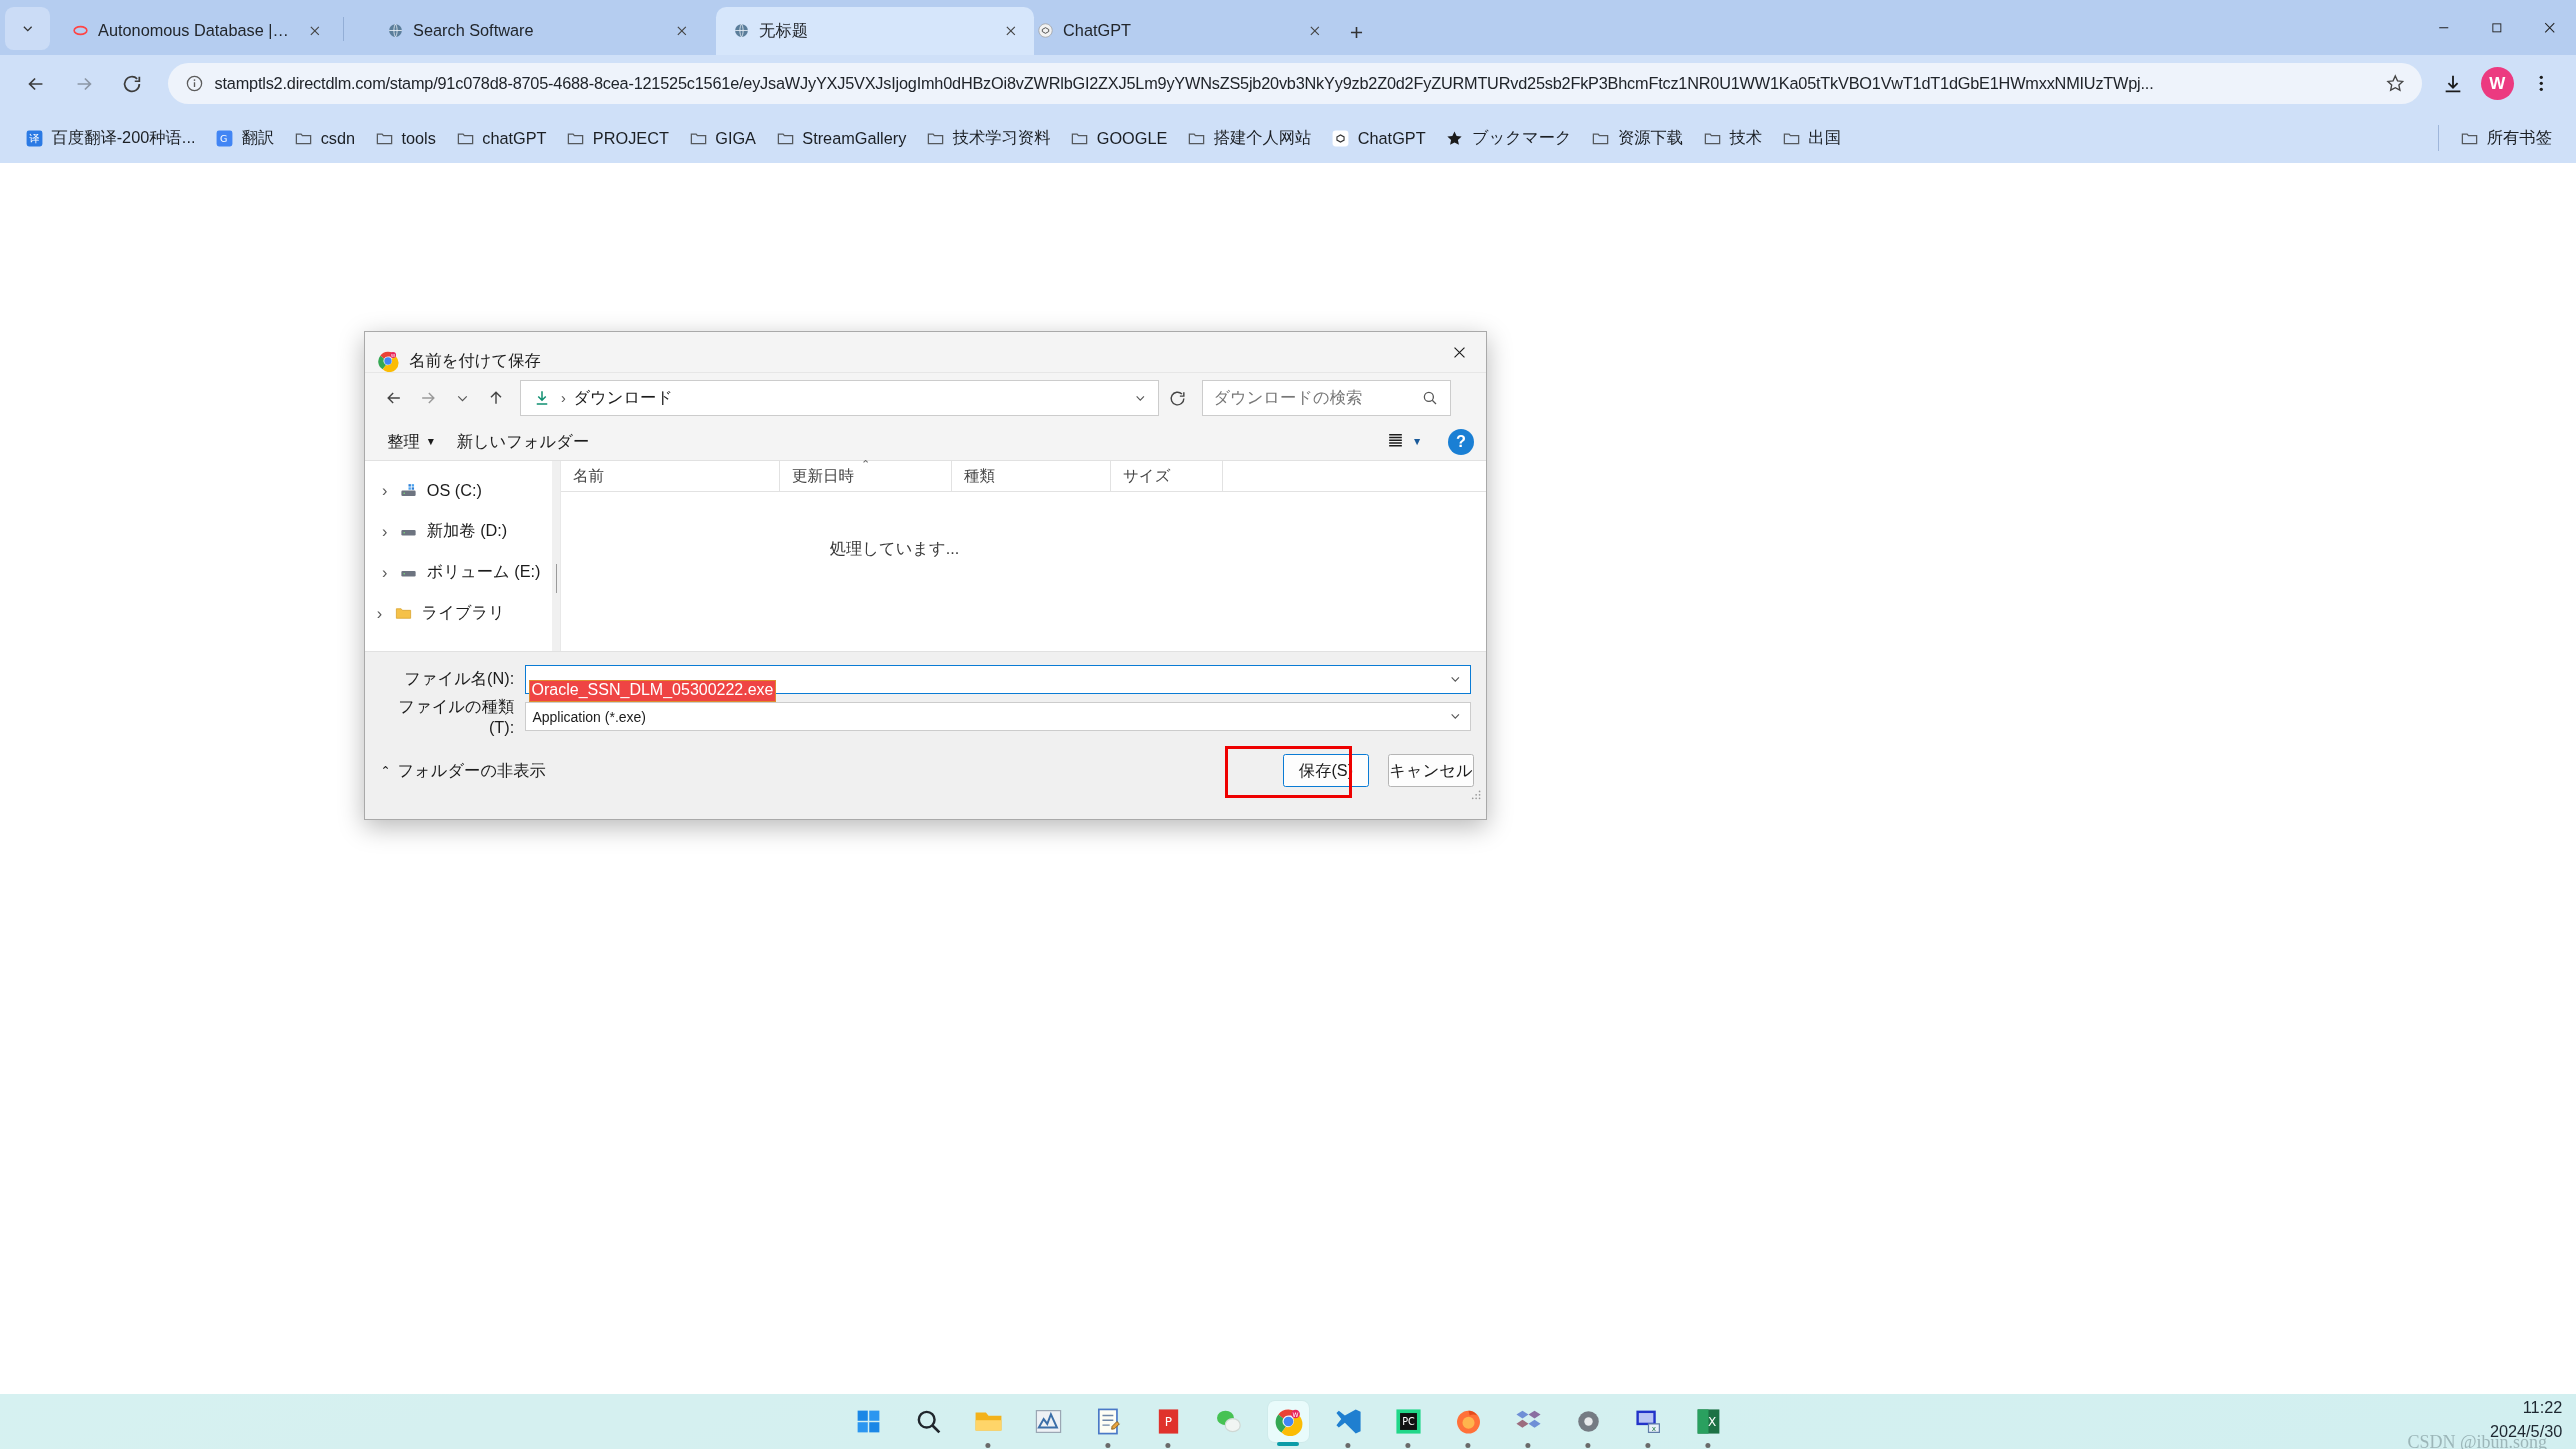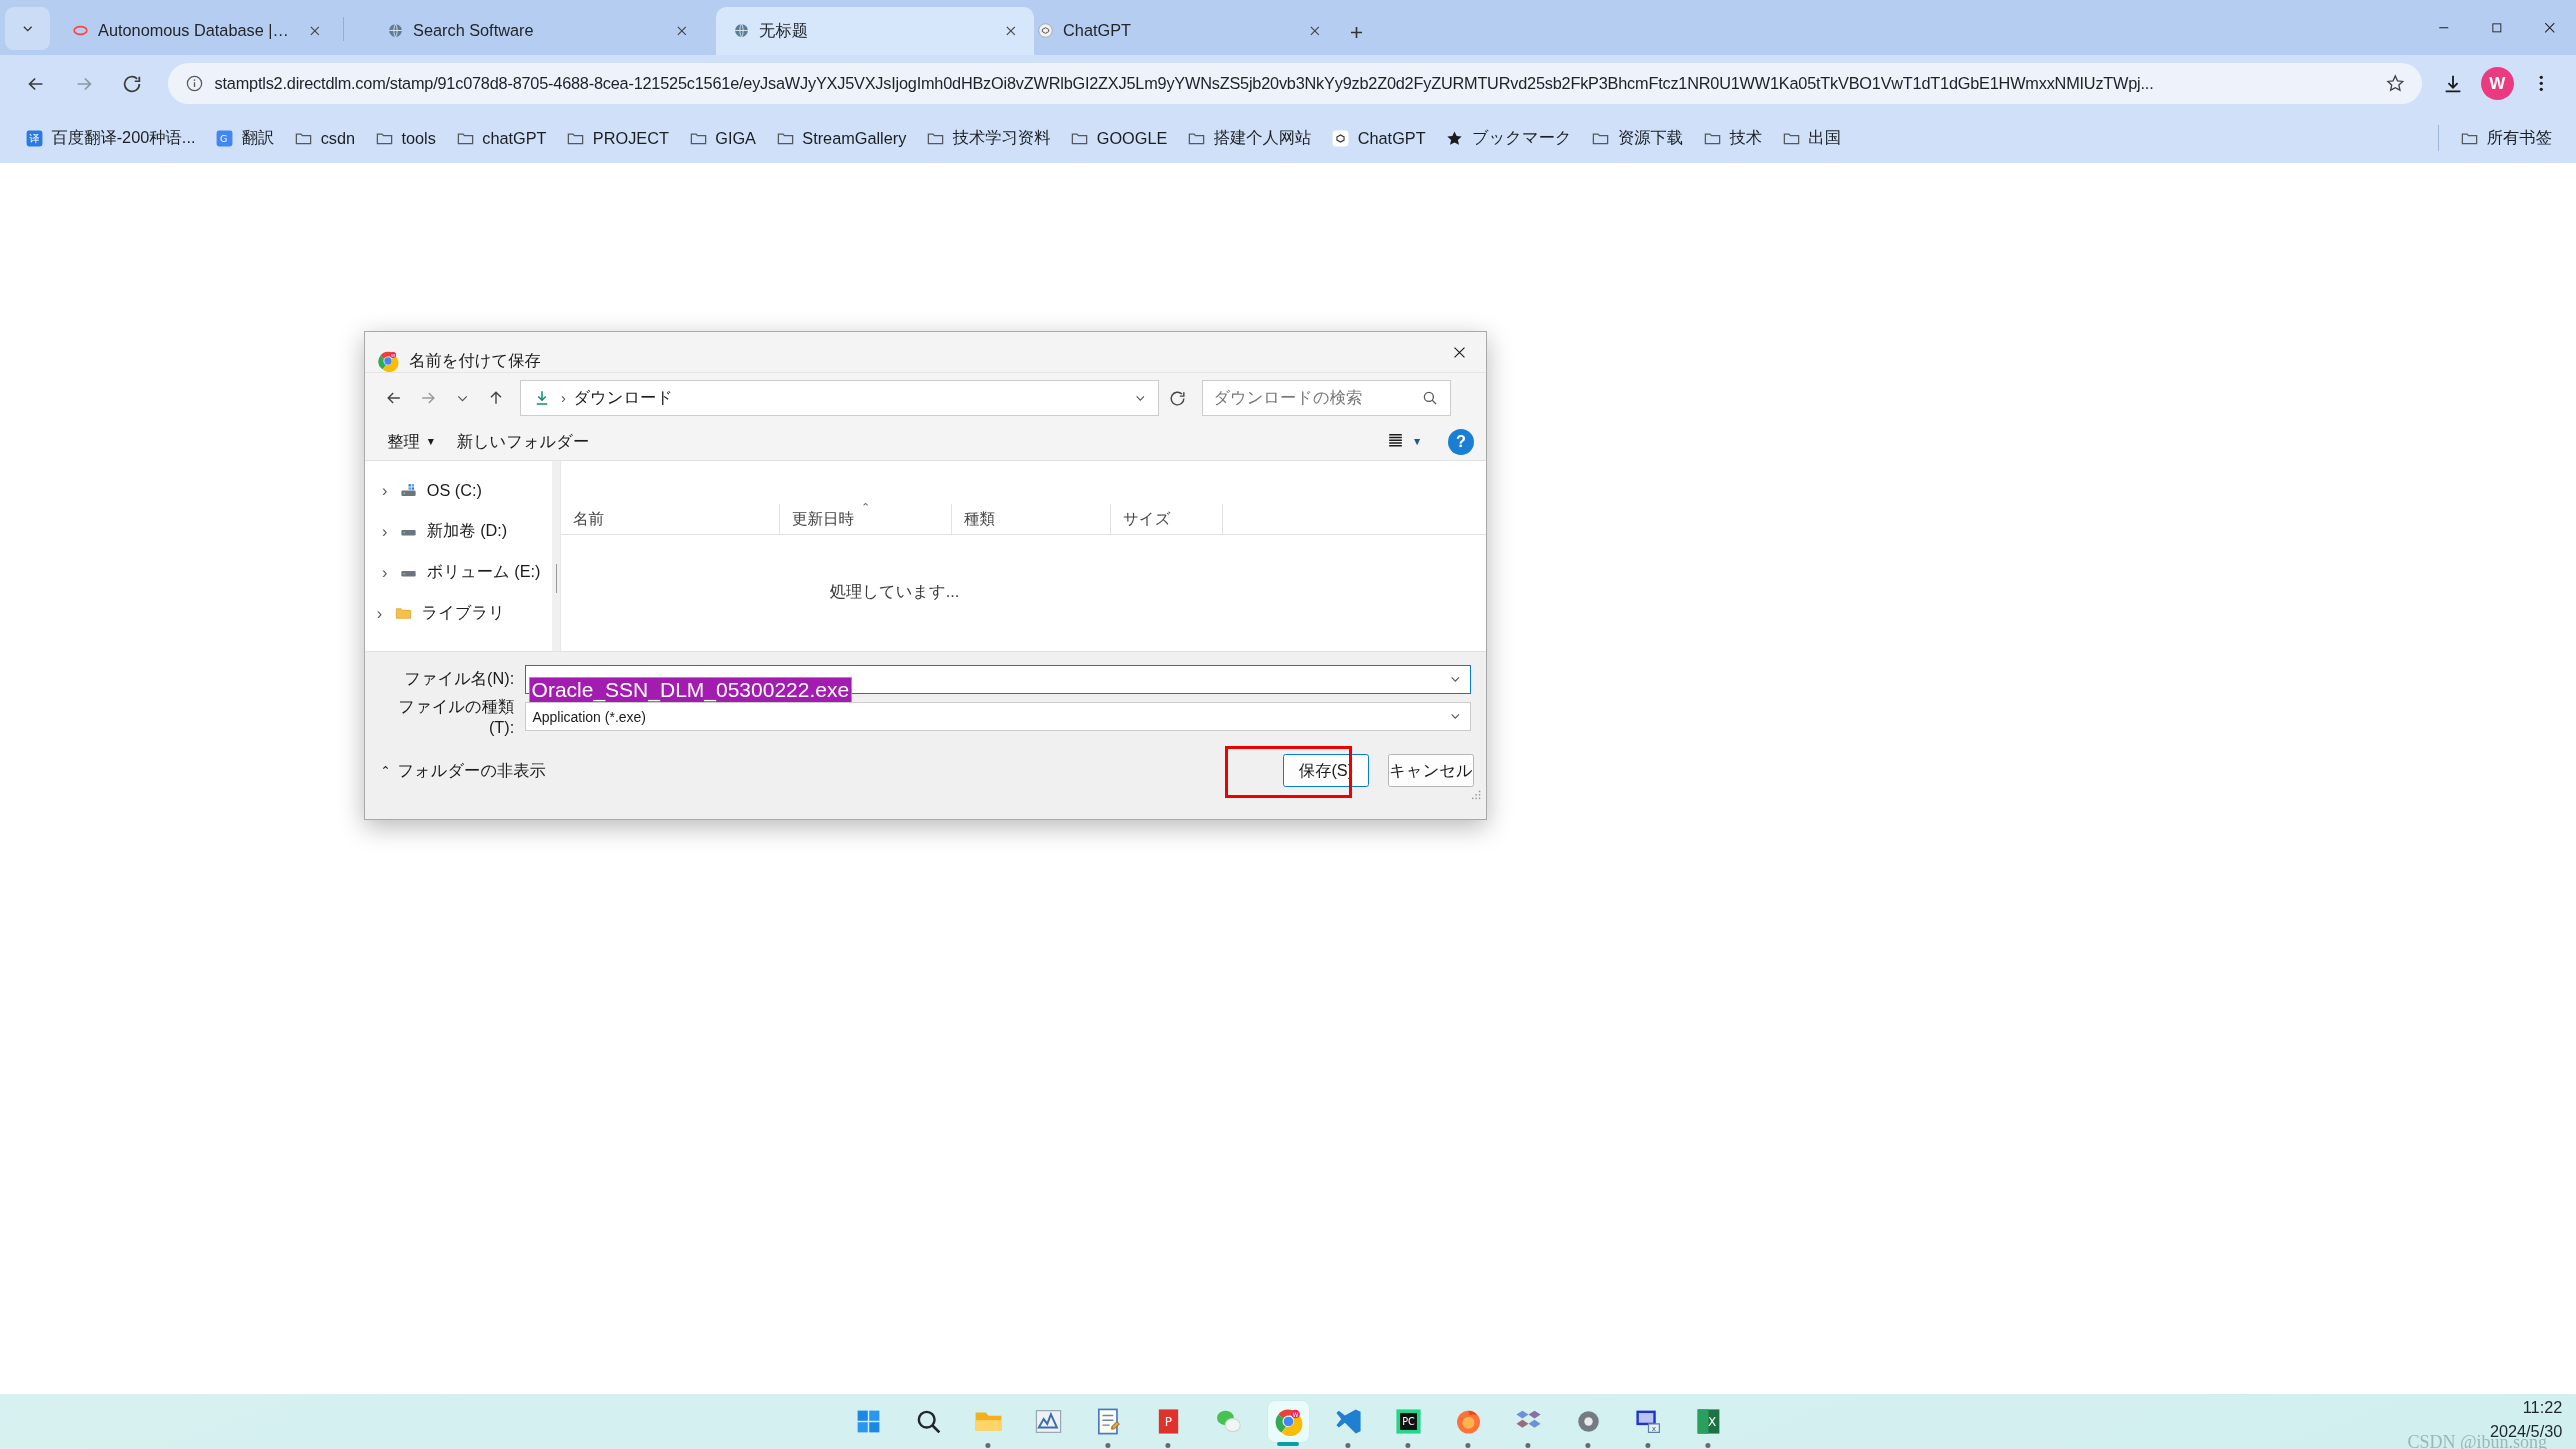--- a/index.html
+++ b/index.html
@@ -142,21 +142,21 @@
   .nav-pane {
     flex:0 0 196px; background:#fff; padding-top:8.6px; overflow:hidden;
     border-right:0.9px solid #e8e8e8; position:relative;
   }
   .np-item { display:flex; align-items:center; height:41px; padding-left:8.6px; cursor:pointer; font-size:16.3px;}
   .np-item .exp { width:22px; flex:0 0 22px; display:flex; align-items:center; justify-content:center; color:#5a5a5a;}
   .np-item .ico { width:26px; flex:0 0 26px; display:flex; align-items:center; justify-content:center; margin-right:5.2px;}
   .np-splitter { position:absolute; right:0; top:0; width:7.7px; height:100%; background:#f0f0f0;}
   .np-grip { position:absolute; right:2.6px; top:103px; width:1.7px; height:29px; background:#9a9a9a;}
 
-  .list-pane { flex:1 1 auto; position:relative;margin-top:43px; }
+  .list-pane { flex:1 1 auto; position:relative; }
   .col-head { display:flex; height:31px; border-bottom:0.9px solid #e2e2e2; align-items:stretch; }
   .col {
     position:relative; display:flex; align-items:center;
     padding-left:12px; font-size:15.5px; color:#444;
     border-right:0.9px solid #e2e2e2;
   }
   .col.c-name { flex:0 0 219px; }
   .col.c-date { flex:0 0 172px; }
   .col.c-type { flex:0 0 159px; }
   .col.c-size { flex:0 0 112px; }
@@ -164,21 +164,21 @@
   .loading { text-align:center; margin-top:46px; font-size:16.3px; color:#3a3a3a; padding-right:258px;}
 
   .dlg-fields { background:#f0f0f0; padding:10.3px 15.5px 5.2px 15.5px; }
   .frow { display:flex; align-items:center; height:34px; margin-bottom:3.4px;}
   .frow .flabel { flex:0 0 144px; text-align:right; padding-right:10.3px; font-size:16.3px;}
   .fname-input {
     flex:1 1 auto; height:29px; background:#fff; border:0.9px solid #0a7bd4;
     display:flex; align-items:center; padding:0 1.7px 0 3.4px;
   }
   .fname-input .sel {
-    background:#a21caf; color:#fff; font-size:21px; padding:0.9px 1.7px 1.7px 1.7px;
+    background:#ef4444; color:#fff; font-size:16px; padding:0.9px 1.7px 1.7px 1.7px;
     border:0.9px solid #e08a2e;
     margin-top:23px;
   }
   .fname-input .sp { flex:1 1 auto; }
   .fname-input .chev { width:26px; flex:0 0 26px; display:flex; align-items:center; justify-content:center;}
   .ftype-input {
     flex:1 1 auto; height:29px; background:#fff; border:0.9px solid #ccc;
     display:flex; align-items:center; padding:0 1.7px 0 6.9px; font-size:14px;
   }
   .ftype-input .sp { flex:1 1 auto; }

